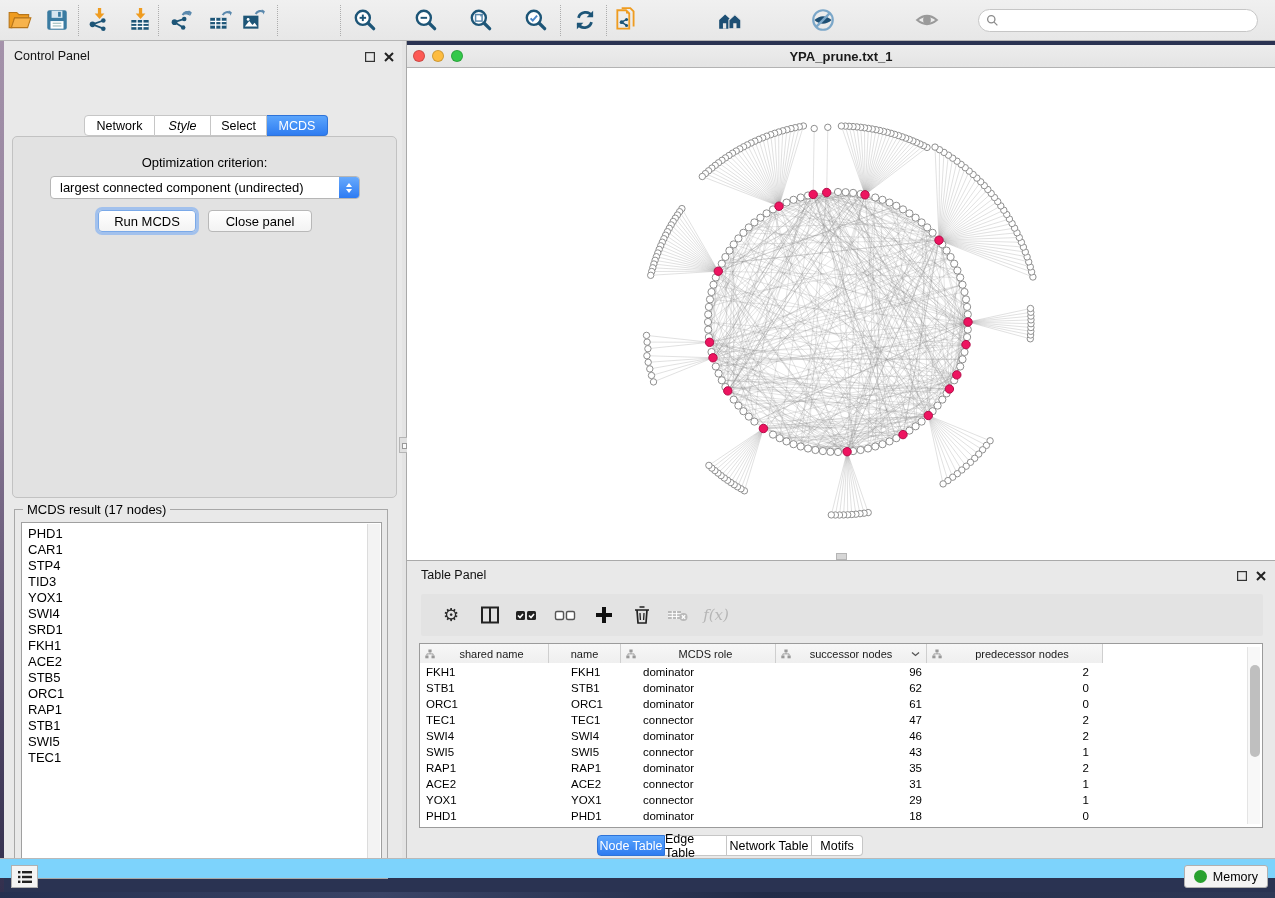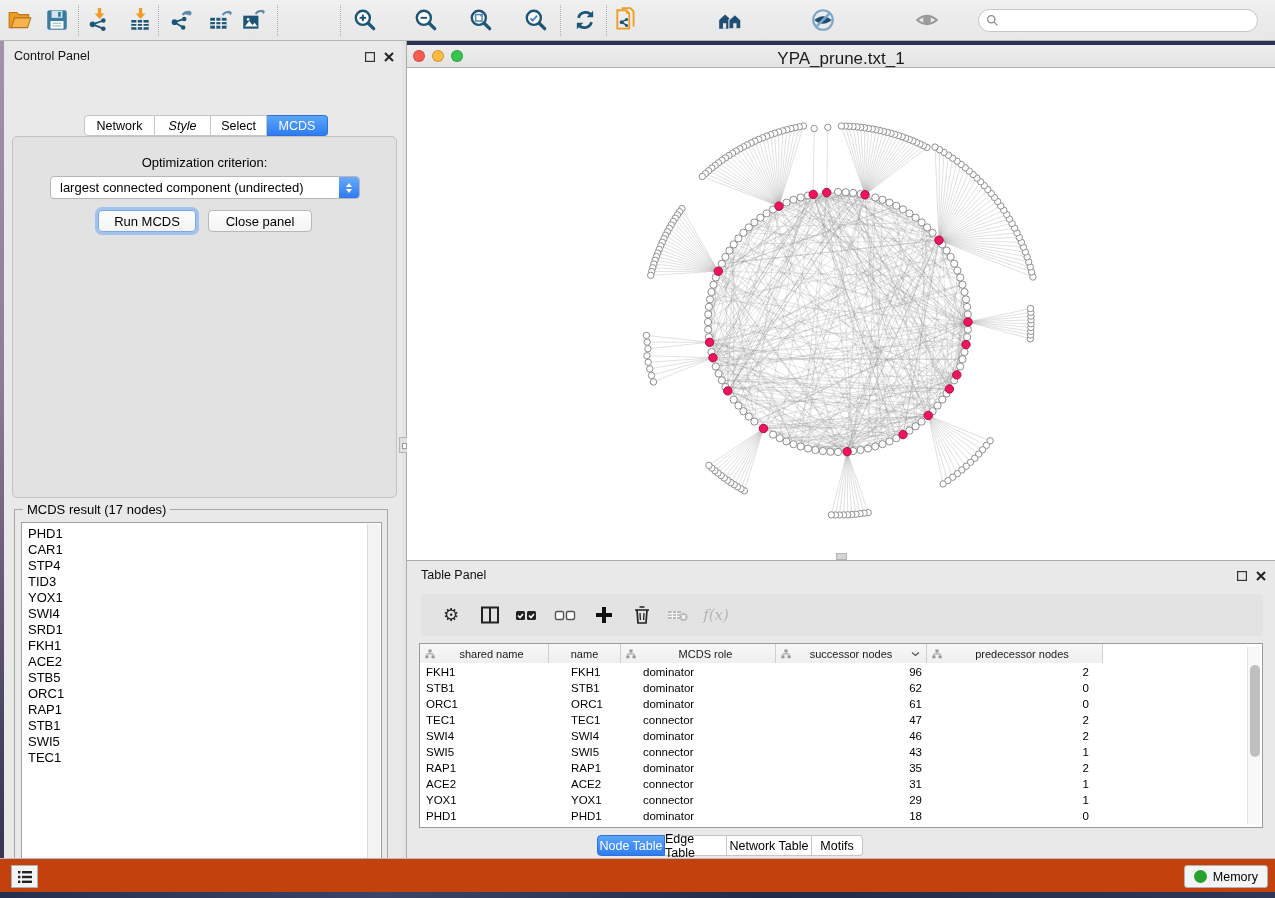--- a/index.html
+++ b/index.html
@@ -44,21 +44,21 @@
 
   
   .vsplit { position:absolute; left:402px; top:41px; width:5px; height:817px; background:#e4e4e4; border-right:1px solid #a9a9a9; }
   .vsplit-handle { position:absolute; left:-3px; top:396px; width:9px; height:16px; background:#e0e0e0; border:1px solid #b5b5b5; }
   .vsplit-handle::after { content:""; position:absolute; left:2px; top:5px; width:3px; height:4px; background:#fafafa; border:1px solid #999; }
   .hsplit-handle { position:absolute; left:429px; top:-9px; width:11px; height:7px; background:#d6d6d6; border:1px solid #b5b5b5; }
 
   
   .net-title { position:absolute; left:407px; top:45px; width:868px; height:23px; background:linear-gradient(#ededed,#e4e4e4); border-bottom:1px solid #b3b3b3; }
   .light { position:absolute; top:5px; width:12px; height:12px; border-radius:50%; }
-  .net-title .caption { position:absolute; left:0; width:100%; top:4px; text-align:center; font-size:17px; font-weight:400; color:#1a1a1a; }
+  .net-title .caption { position:absolute; left:0; width:100%; top:4px; text-align:center; font-size:13px; font-weight:700; color:#1a1a1a; }
   .net-canvas { position:absolute; left:407px; top:68px; width:868px; height:492px; background:#fff; }
 
   
   .tpanel { position:absolute; left:407px; top:560px; width:868px; height:298px; background:#e9e9e9; border-top:1px solid #aaa; }
   .tp-header { position:absolute; left:14px; top:7px; }
   .tp-wbtns { position:absolute; right:8px; top:8px; display:flex; gap:6px; }
   .tp-toolbar { position:absolute; left:14px; top:33px; width:842px; height:42px; background:#e3e3e3; border-radius:2px; }
   .ttbtn { position:absolute; top:7px; width:28px; height:28px; display:flex; align-items:center; justify-content:center; }
   .gear-glyph { font-size:18px; color:#2b2b2b; font-family:"DejaVu Sans",sans-serif; line-height:1; }
   .fx-glyph { font-family:"DejaVu Serif","Liberation Serif",serif; font-style:italic; font-size:15px; color:#b5b5b5; }
@@ -71,21 +71,21 @@
   .tbody { position:absolute; left:0; top:20px; }
   .trow { display:flex; height:16px; }
   .td { font-size:11.5px; color:#000; line-height:16px; white-space:nowrap; overflow:hidden; }
   .td.al { padding-left:6px; } .td.ac { padding-left:22px; } .td.ar-s { text-align:right; padding-right:5px; } .td.ar-p { text-align:right; padding-right:14px; }
   .tscroll { position:absolute; right:2px; top:3px; width:13px; height:177px; background:#f8f8f8; border-left:1px solid #e4e4e4; }
   .tscroll .thumb { position:absolute; left:1.5px; top:18px; width:10px; height:92px; background:#bfbfbf; border-radius:5px; }
 
   .bottom-tabs { position:absolute; left:190px; top:274px; height:20px; display:flex; }
 
   
-  .statusbar { position:absolute; left:0; top:858px; width:1275px; height:34px; background:#c2410c; border-top:1px solid #b9b9b9; }
+  .statusbar { position:absolute; left:0; top:858px; width:1275px; height:20px; background:#7dd3fc; border-top:1px solid #b9b9b9; }
   .sb-left { position:absolute; left:11px; top:6px; width:27px; height:23px; background:#f4f4f4; border:1px solid #b0b0b0; display:flex; align-items:center; justify-content:center; }
   .sb-mem { position:absolute; right:7px; top:6px; height:23px; padding:0 9px; background:#f4f4f4; border:1px solid #b0b0b0; border-radius:3px; display:flex; align-items:center; gap:6px; font-size:12.5px; color:#000; }
   .memdot { width:13px; height:13px; border-radius:50%; }
 </style>
 </head>
 <body>
 
 <div id="app">
 
   <div class="toolbar">

